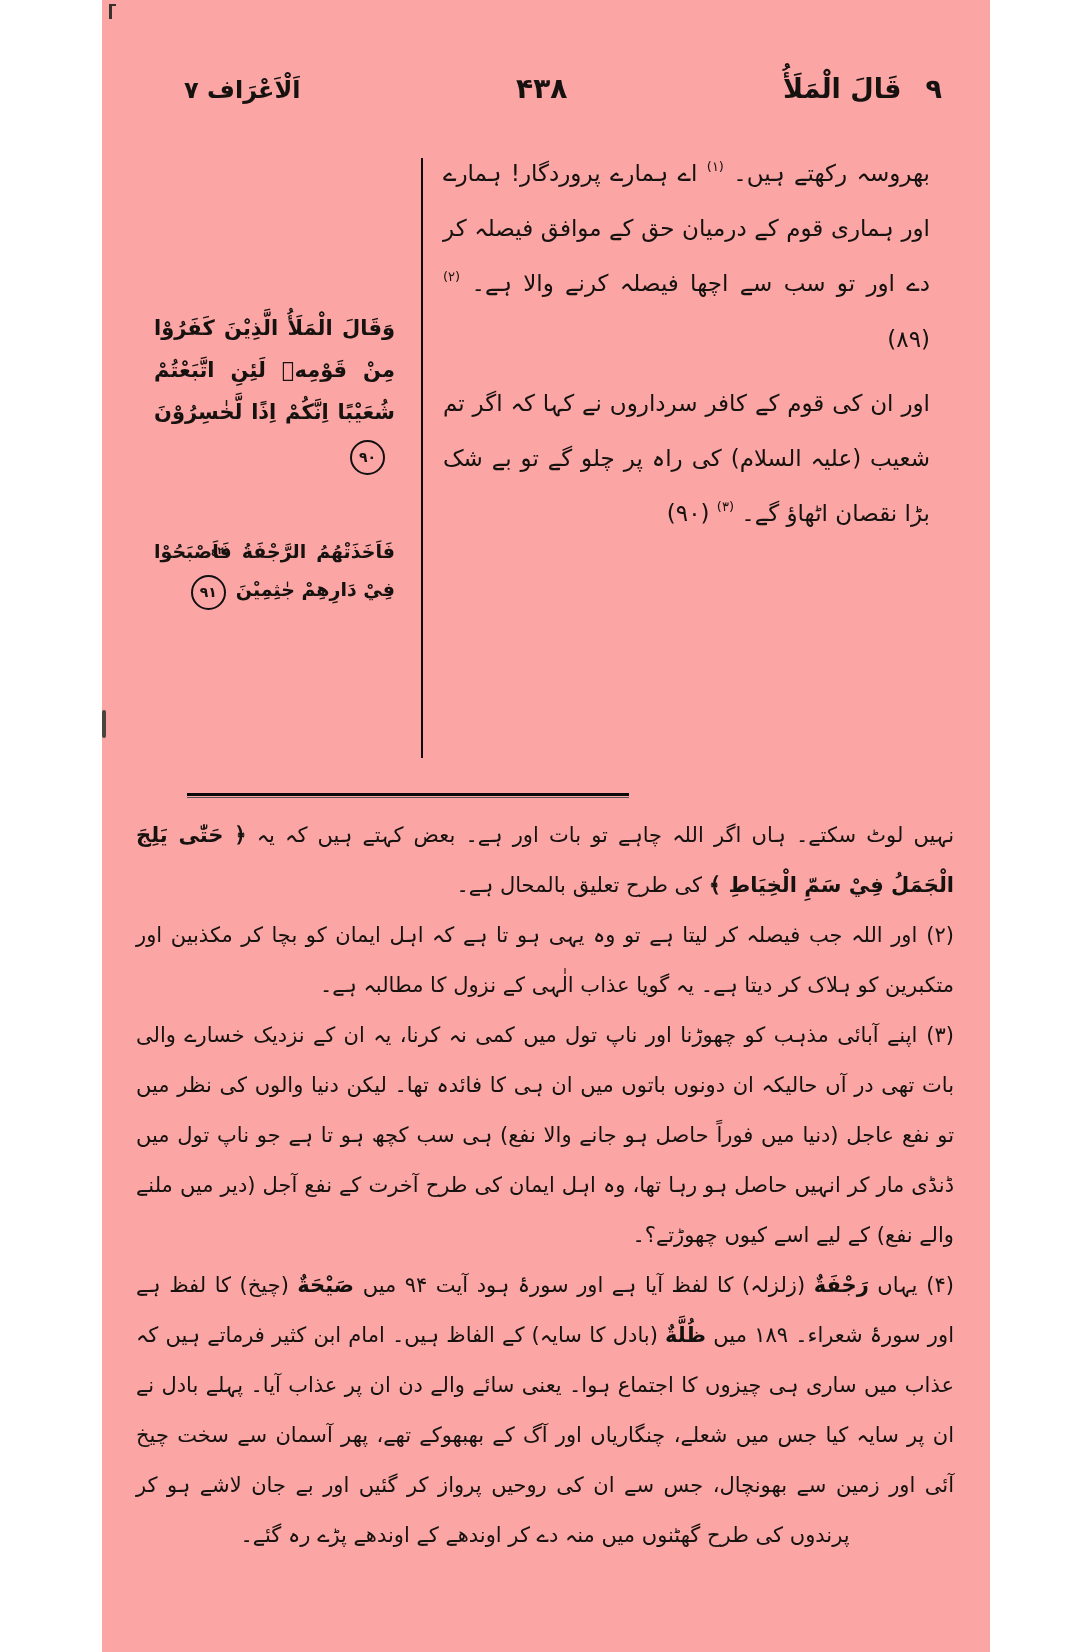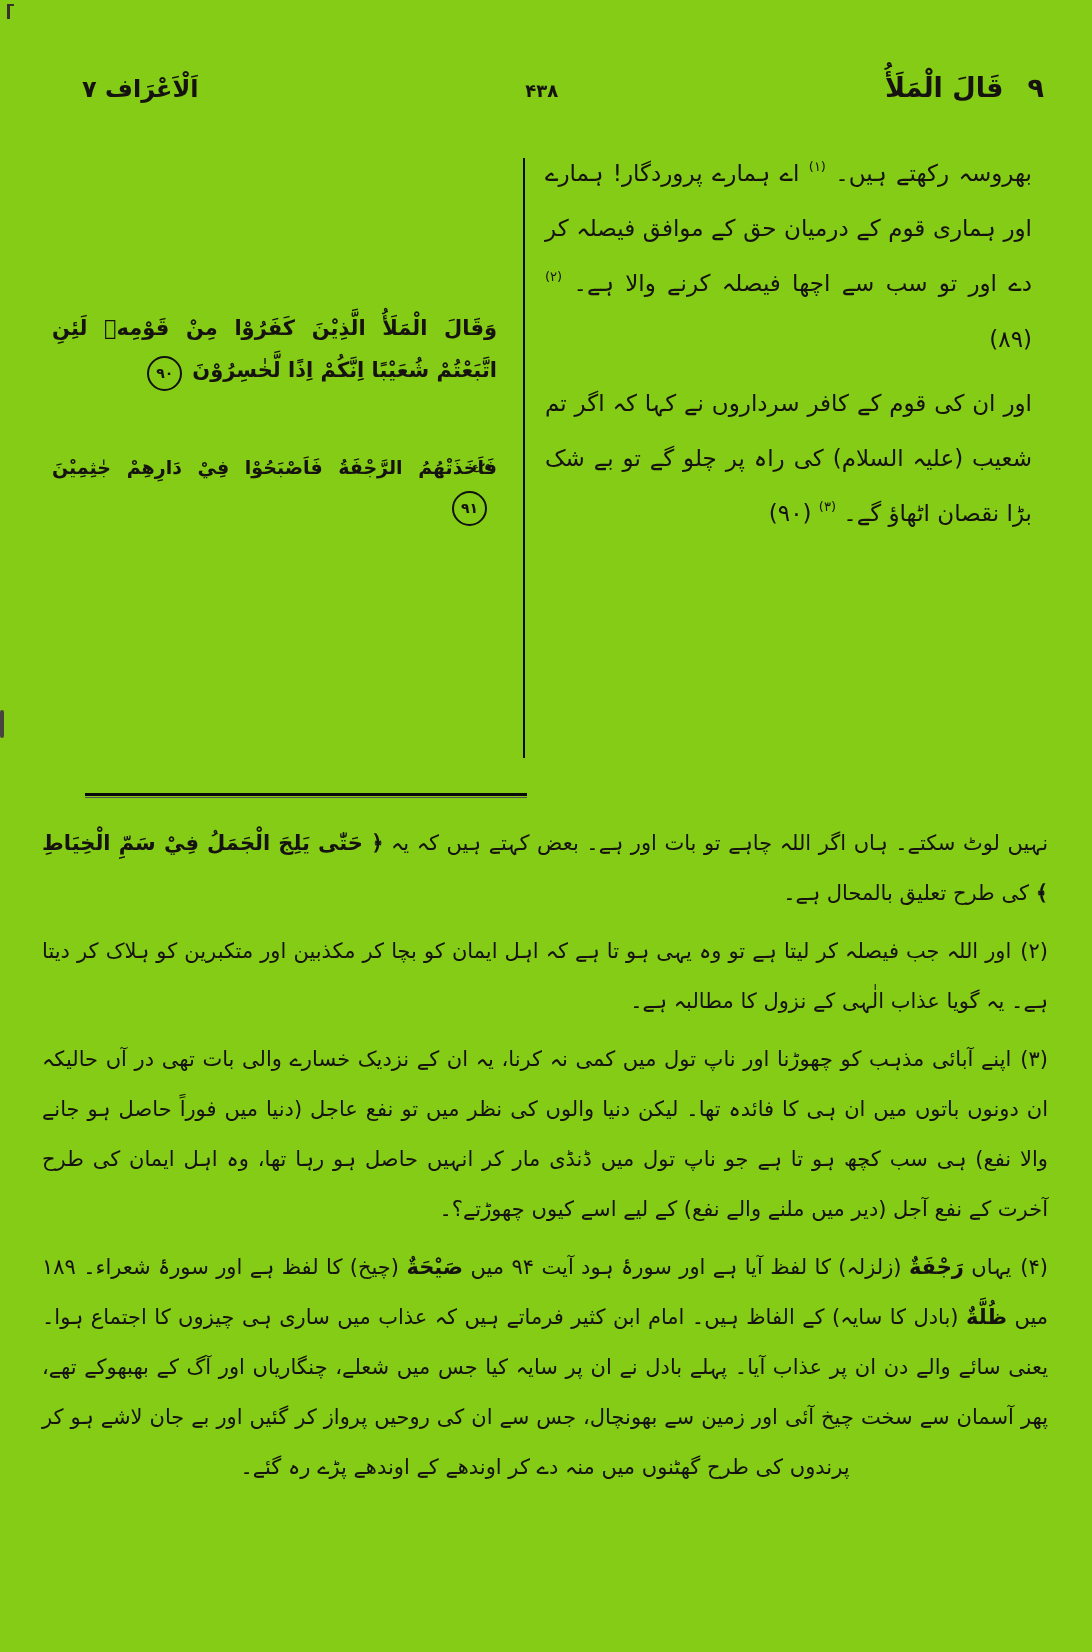--- a/index.html
+++ b/index.html
@@ -1,33 +1,33 @@
 <!DOCTYPE html>
 <html lang="ur" dir="rtl"><head>
 <meta charset="utf-8">
 <style>
   html,body{margin:0;padding:0;background:#ffffff;}
   .page{
     position:relative;
-    width:1092px;height:1652px;
+    width:888px;height:1652px;
     margin:0 auto;
-    background:#84cc16;
+    background:#fca5a5;
     color:#15120f;
     font-family:"DejaVu Sans", sans-serif;
     overflow:hidden;
     direction:rtl;
   }
   
   .header{
     position:absolute;top:72px;left:82px;right:48px;
     display:flex;flex-direction:row-reverse;justify-content:space-between;align-items:baseline;
     font-weight:bold;
   }
   .h-left{font-size:24px;direction:rtl;}
-  .h-center{font-size:18px;letter-spacing:1px;}
+  .h-center{font-size:28px;letter-spacing:1px;}
   .h-right{display:inline-flex;gap:24px;direction:ltr;font-size:27px;align-items:baseline;}
   
   .main{
     position:absolute;top:142px;left:52px;right:60px;height:618px;
     display:flex;flex-direction:row-reverse;direction:ltr;
   }
   .trans-col{
     width:487px;padding-top:4px;
     direction:rtl;text-align:justify;
     font-size:23px;line-height:2.4;
@@ -58,21 +58,21 @@
     font-size:10px;line-height:11px;font-weight:bold;
   }
   
   .fn-rule{position:absolute;top:793px;left:85px;width:442px;height:3px;background:#0a0a0a;}
   .fn-rule::after{content:"";position:absolute;top:4px;left:0;width:442px;height:1px;background:#555;}
   .footnotes{
     position:absolute;top:811px;left:34px;right:36px;
     direction:rtl;text-align:justify;
     font-size:21px;line-height:2.38;
   }
-  .fn-para{margin:8px;}
+  .fn-para{margin:0;}
   .fn-marker{margin-left:9px;white-space:nowrap;}
   .inline-arabic{font-weight:bold;}
   .center-last{text-align-last:center;}
   
   .artifact-tl{position:absolute;top:4px;left:7px;width:3px;height:15px;background:#39302c;}
   .artifact-tl::after{content:"";position:absolute;top:0;left:3px;width:4px;height:2px;background:#39302c;}
   .artifact-left{position:absolute;top:710px;left:0;width:4px;height:28px;background:#4a4440;border-radius:2px;}
 </style>
 </head>
 <body>

